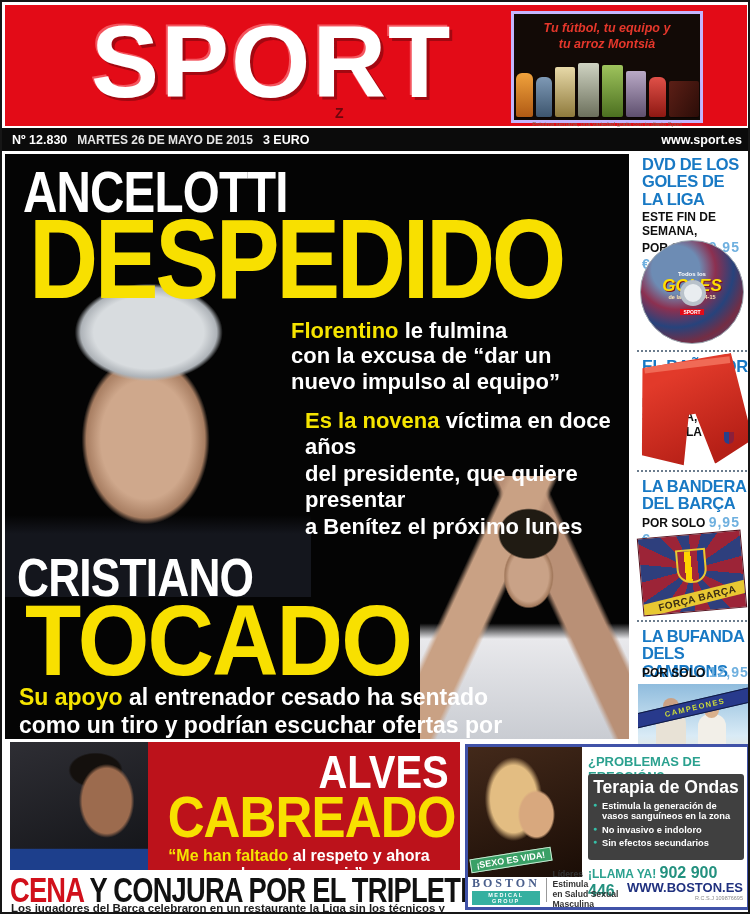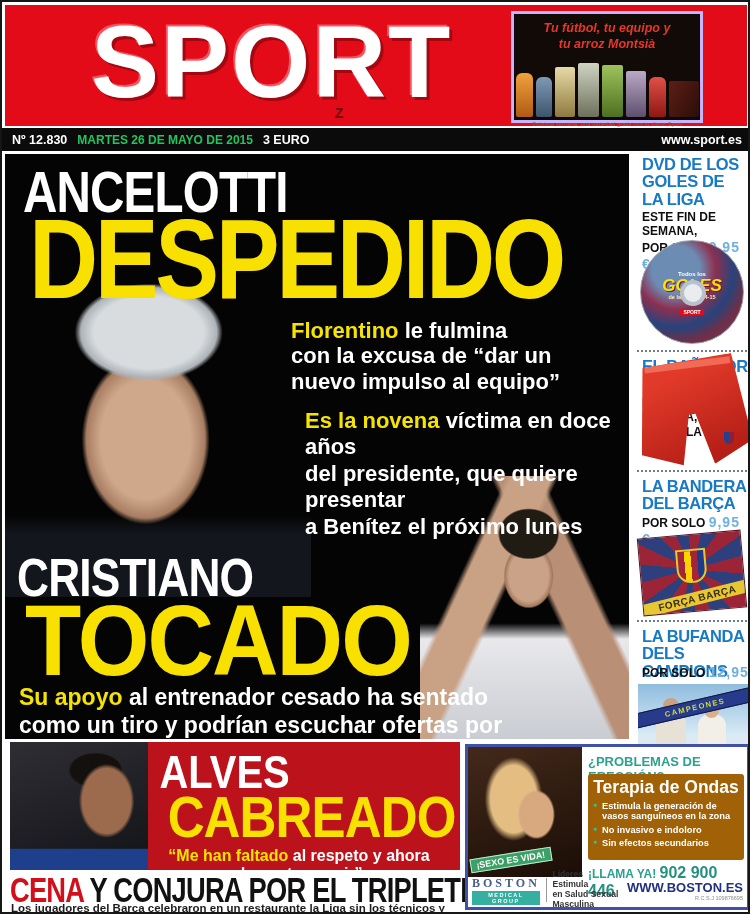--- a/index.html
+++ b/index.html
@@ -35,21 +35,21 @@
   .pk7 { width: 17px; height: 40px; background: linear-gradient(#e05048,#8e1812); border-radius: 6px 6px 2px 2px; }
   .pk8 { width: 30px; height: 36px; background: linear-gradient(120deg,#5c1f16,#2c0d08); }
   .header-ad .ad-caption { margin-top: 4px; font-size: 6px; color: #87674f; }
 
   
   .dateline {
     left: 0; top: 126px; width: 750px; height: 23px; background: #0b0b0b;
     display: flex; align-items: center; padding: 0 10px; gap: 10px;
   }
   .dl-issue { color: #fff; font-weight: 900; font-size: 12.5px; }
-  .dl-date  { color: #22c55e; font-weight: 700; font-size: 12px; }
+  .dl-date  { color: #e5e5e5; font-weight: 700; font-size: 12px; }
   .dl-price { color: #fff; font-weight: 900; font-size: 12.5px; }
   .dl-site  { color: #fff; font-weight: 900; font-size: 12.5px; margin-left: auto; }
 
   
   .main-box { left: 3px; top: 152px; width: 624px; height: 585px; background: #040404; overflow: hidden; }
   .photo-ancelotti {
     left: -6px; top: 128px; width: 312px; height: 315px; z-index: 1;
     background:
       radial-gradient(100px 66px at 48% 16%, #d8dcdf 0 55%, #aeb3b8 68%, rgba(0,0,0,0) 74%),
       radial-gradient(80px 106px at 47% 50%, #cfa88c 0 56%, #a87e62 74%, rgba(0,0,0,0) 80%),
@@ -123,21 +123,21 @@
     letter-spacing: 1.5px; text-align: center; line-height: 13px; }
 
   
   .alves-box { left: 8px; top: 740px; width: 450px; height: 128px; background: #bc121b; overflow: hidden; }
   .alves-photo { position: absolute; left: 0; top: 0; width: 138px; height: 128px;
     background:
       radial-gradient(42px 56px at 70% 46%, #9c6b4e 0 58%, rgba(0,0,0,0) 66%),
       radial-gradient(40px 26px at 62% 22%, #14100d 0 62%, rgba(0,0,0,0) 68%),
       linear-gradient(0deg, #1d3f8c 0 16%, rgba(0,0,0,0) 17%),
       linear-gradient(160deg, #2e2e34 0%, #121317 100%); }
-  .alves-kicker { position: absolute; left: 138px; top: 2px; width: 312px; text-align: left; color: #fff; font-size: 47px; font-weight: 900; }
+  .alves-kicker { position: absolute; left: 138px; top: 2px; width: 312px; text-align: right; color: #fff; font-size: 47px; font-weight: 900; }
   .alves-kicker .cond { transform: scaleX(0.85); transform-origin: center; }
   .alves-headline { position: absolute; left: 138px; top: 46px; width: 312px; text-align: center; color: #f8e000; font-size: 58px; font-weight: 900; line-height: 1; }
   .alves-headline .cond { transform: scaleX(0.88); transform-origin: center; letter-spacing: -1px; }
   .alves-quote { position: absolute; left: 128px; top: 105px; width: 322px; text-align: center; color: #fff; font-weight: 700; font-size: 16px; }
   .alves-quote .hl { color: #f5e400; }
 
   
   .cena { left: 3px; top: 870px; width: 456px; height: 42px; background: #fff; }
   .cena-line { position: absolute; left: 5px; top: -2px; font-size: 35px; font-weight: 900; color: #111; }
   .cena-line .cond { transform: scaleX(0.78); letter-spacing: -1px; }
@@ -147,21 +147,21 @@
   
   .boston { left: 463px; top: 742px; width: 285px; height: 166px; background: #fff; border: 3px solid #4052a8; overflow: hidden; }
   .woman-photo { position: absolute; left: 0; top: 0; width: 114px; height: 130px;
     background:
       radial-gradient(30px 40px at 60% 52%, #d8a87e 0 55%, rgba(0,0,0,0) 62%),
       radial-gradient(48px 70px at 40% 40%, #e3bd82 0 48%, rgba(0,0,0,0) 60%),
       linear-gradient(160deg, #43291a 0%, #1a0d06 100%); }
   .stamp { position: absolute; left: 2px; top: 106px; transform: rotate(-9deg);
     background: #3aa066; border: 1px solid #cfe9d6; color: #fff; font-size: 9px; font-weight: 900; padding: 1px 5px; }
   .bos-headline { position: absolute; left: 120px; top: 7px; width: 160px; font-size: 13px; font-weight: 800; color: #2ba18f; }
-  .bos-box { position: absolute; left: 120px; top: 27px; width: 156px; height: 86px; background: #a16207; border-radius: 3px; padding: 3px 5px; }
+  .bos-box { position: absolute; left: 120px; top: 27px; width: 156px; height: 86px; background: #404040; border-radius: 3px; padding: 3px 5px; }
   .bos-box-title { color: #fff; font-size: 17.5px; font-weight: 800; text-align: center; }
   .bos-bullet { color: #fff; font-size: 9.3px; font-weight: 700; line-height: 1.12; margin-top: 3px; padding-left: 9px; position: relative; }
   .bos-bullet::before { content: "●"; position: absolute; left: 0; top: 0; color: #35c0a8; font-size: 7px; }
   .bos-call { position: absolute; left: 120px; top: 117px; width: 160px; }
   .bos-call .lbl { color: #2ba18f; font-size: 12px; font-weight: 800; }
   .bos-call .phone { color: #23917f; font-size: 16px; font-weight: 900; }
   .bos-bottom { position: absolute; left: 4px; bottom: 2px; width: 271px; height: 30px; display: flex; align-items: center; gap: 6px; }
   .bos-logo { text-align: center; }
   .bos-logo-name { font-family: "Liberation Serif", serif; font-size: 12px; font-weight: 700; color: #4a5f8c; letter-spacing: 3px; }
   .bos-logo-sub { background: #35b0a0; color: #fff; font-size: 5.5px; font-weight: 700; letter-spacing: 1.5px; padding: 1px 2px; }

